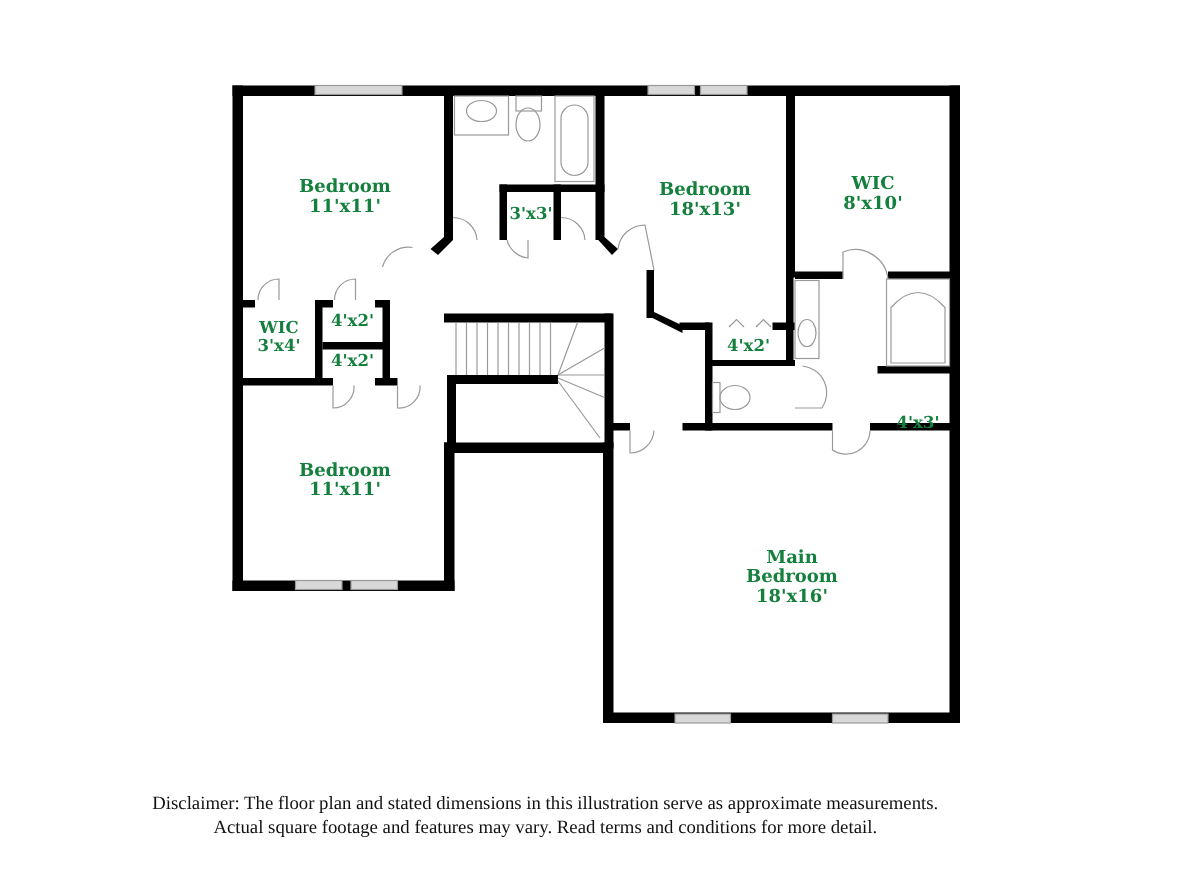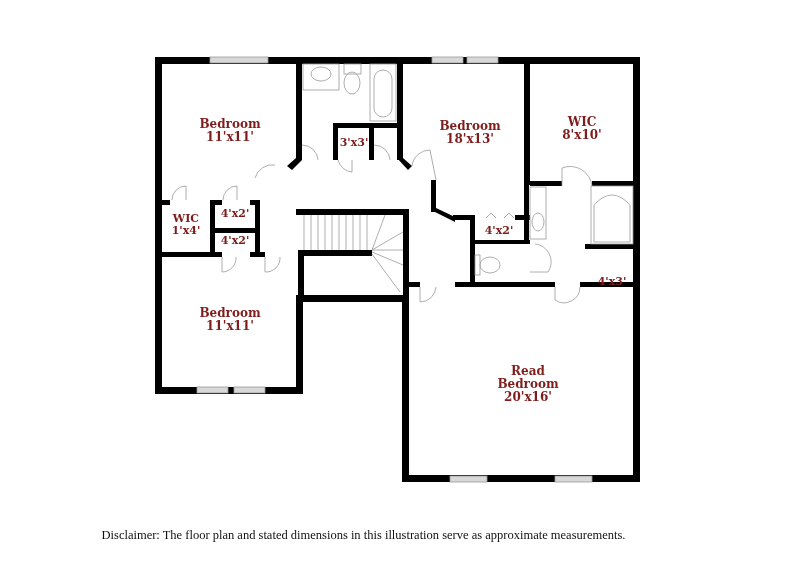--- a/index.html
+++ b/index.html
@@ -1,18 +1,18 @@
 <!DOCTYPE html>
 <html><head>
   <meta charset="utf-8">
   <style>
     html, body { margin: 0; padding: 0; background: #ffffff; }
     body { width: 800px; height: 582px; position: relative; overflow: hidden; font-family: "DejaVu Serif", serif; }
     #plan { position: absolute; left: 0; top: 0; }
-    .room-label { position: absolute; text-align: center; font-family: "DejaVu Serif", serif; font-weight: bold; font-size: 12px; line-height: 13px; color: #7f1d1d; transform: translateX(-50%); white-space: nowrap; }
+    .room-label { position: absolute; text-align: center; font-family: "DejaVu Serif", serif; font-weight: bold; font-size: 12px; line-height: 13px; color: #15803d; transform: translateX(-50%); white-space: nowrap; }
     .room-label span { display: block; }
     .small { font-size: 11px; line-height: 12px; }
     #disclaimer { position: absolute; left: 0; width: 727px; top: 527px; text-align: center; font-family: "Liberation Serif", serif; font-size: 12.5px; line-height: 16px; color: #111; }
   </style>
 </head>
 <body>
 
 <svg id="plan" width="800" height="582" viewBox="0 0 800 582">
   <g fill="#000">
 
@@ -152,39 +152,40 @@
 <div class="room-label" style="left:470px; top:120px;">
   <span>Bedroom</span>
   <span>18'x13'</span>
 </div>
 <div class="room-label" style="left:582px; top:116px;">
   <span>WIC</span>
   <span>8'x10'</span>
 </div>
 <div class="room-label small" style="left:186px; top:213px;">
   <span>WIC</span>
-  <span>1'x4'</span>
+  <span>3'x4'</span>
 </div>
 <div class="room-label small" style="left:235px; top:208px;">
   <span>4'x2'</span>
 </div>
 <div class="room-label small" style="left:235px; top:235px;">
   <span>4'x2'</span>
 </div>
 <div class="room-label small" style="left:499px; top:225px;">
   <span>4'x2'</span>
 </div>
 <div class="room-label small" style="left:612px; top:276px;">
   <span>4'x3'</span>
 </div>
 <div class="room-label" style="left:230px; top:307px;">
   <span>Bedroom</span>
   <span>11'x11'</span>
 </div>
 <div class="room-label" style="left:528px; top:365px;">
-  <span>Read</span>
+  <span>Main</span>
   <span>Bedroom</span>
-  <span>20'x16'</span>
+  <span>18'x16'</span>
 </div>
 
 <div id="disclaimer">
   <div>Disclaimer: The floor plan and stated dimensions in this illustration serve as approximate measurements.</div>
+  <div>Actual square footage and features may vary. Read terms and conditions for more detail.</div>
 </div>
 
 </body></html>

